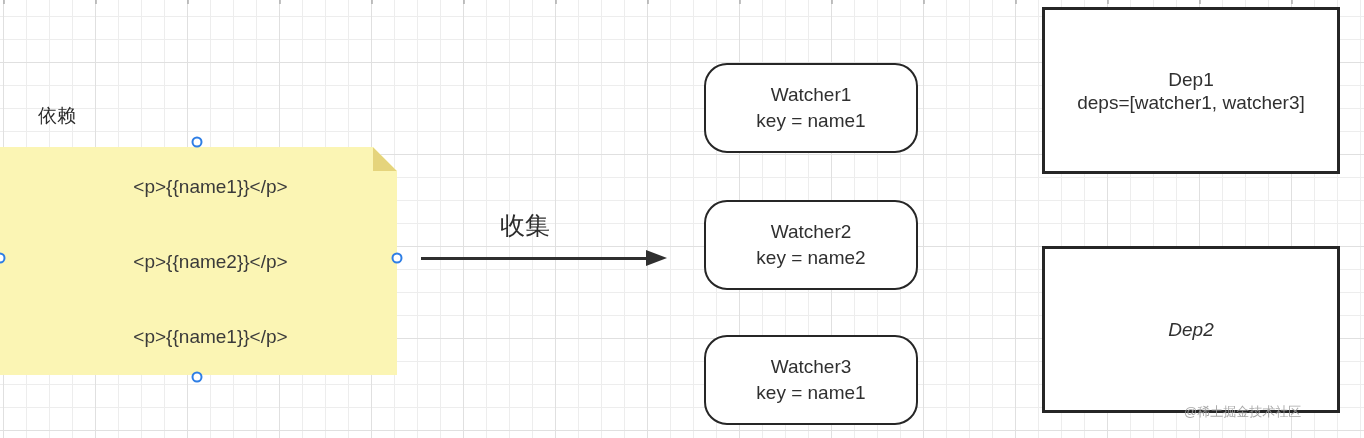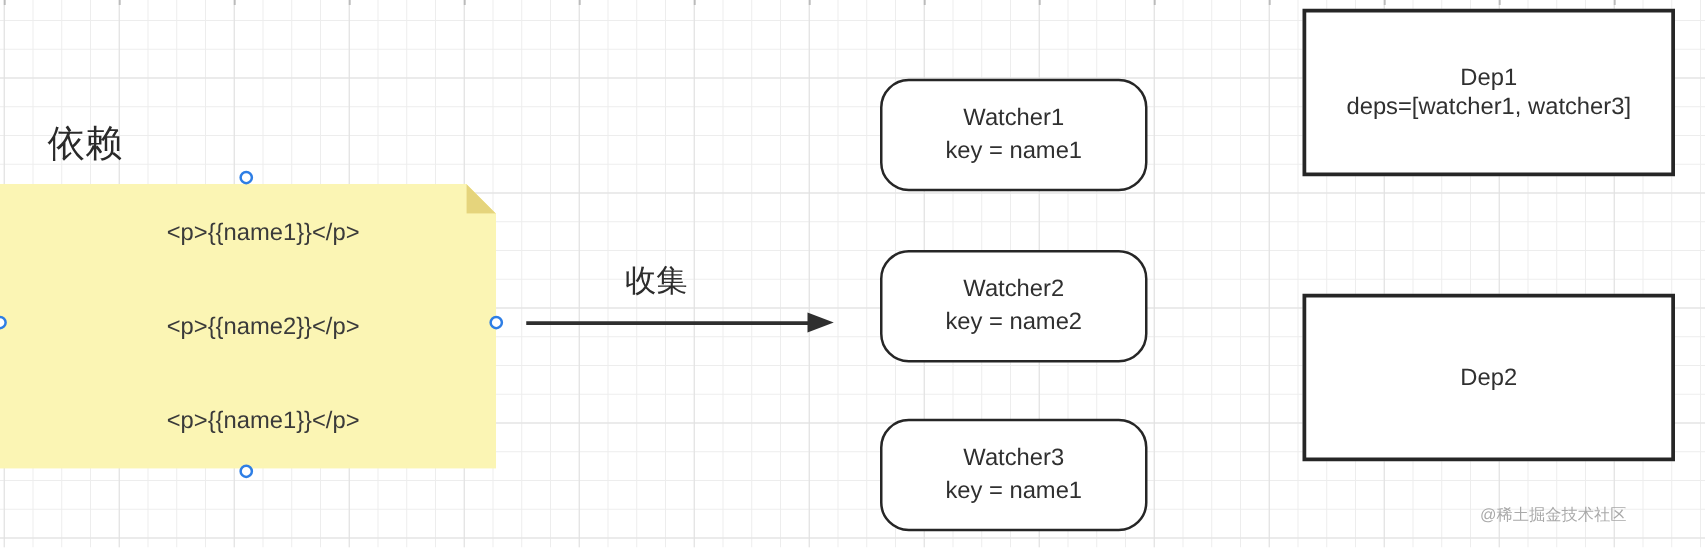--- a/index.html
+++ b/index.html
@@ -36,21 +36,21 @@
     clip-path:polygon(0 0, 100% 100%, 0 100%);
   }
   .note-code{
     text-align:center;
     font-size:19px;line-height:25px;color:#3a3a3a;
     white-space:pre;
     margin-left:24px;
   }
   .note-label{
     position:absolute;left:38px;top:101px;
-    font-size:30px;line-height:30px;color:#2a2a2a;
+    font-size:19px;line-height:30px;color:#2a2a2a;
   }
   
   .handle{
     position:absolute;width:11px;height:11px;box-sizing:border-box;
     border:2px solid var(--handle-stroke,#2e7ee5);border-radius:50%;
     background:#fff;transform:translate(-50%,-50%);
     z-index:3;
   }
   
   .arrow-line{
@@ -71,23 +71,23 @@
   .shape{
     position:absolute;box-sizing:border-box;background:#ffffff;
     border:2.5px solid var(--shape-border,#262626);
     display:flex;flex-direction:column;align-items:center;justify-content:center;
     text-align:center;color:#303030;
   }
   .watcher{left:704px;width:214px;height:90px;font-size:19px;line-height:26px;border-radius:23px;}
   .watcher-1{top:63px;}
   .watcher-2{top:200px;text-align:center;}
   .watcher-3{top:335px;}
-  .dep{left:1042px;width:298px;height:134px;font-size:19px;line-height:23px;border-width:3px;}
+  .dep{left:1042px;width:298px;height:167px;font-size:19px;line-height:23px;border-width:3px;}
   .dep-1{top:7px;}
-  .dep-2{top:235px;}
+  .dep-2{top:246px;font-style:italic;}
   
   .watermark{
     position:absolute;left:1184px;top:402px;z-index:5;
     font-size:13px;line-height:20px;color:var(--watermark,#9b9b9b);
     opacity:.85;white-space:nowrap;
   }
 </style>
 </head>
 <body>
 

